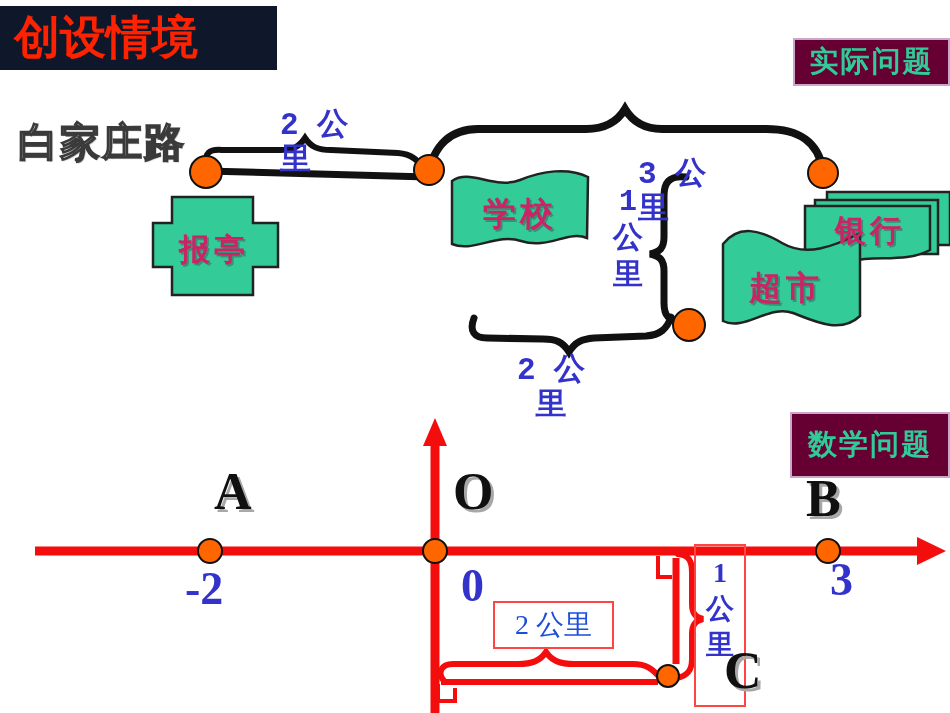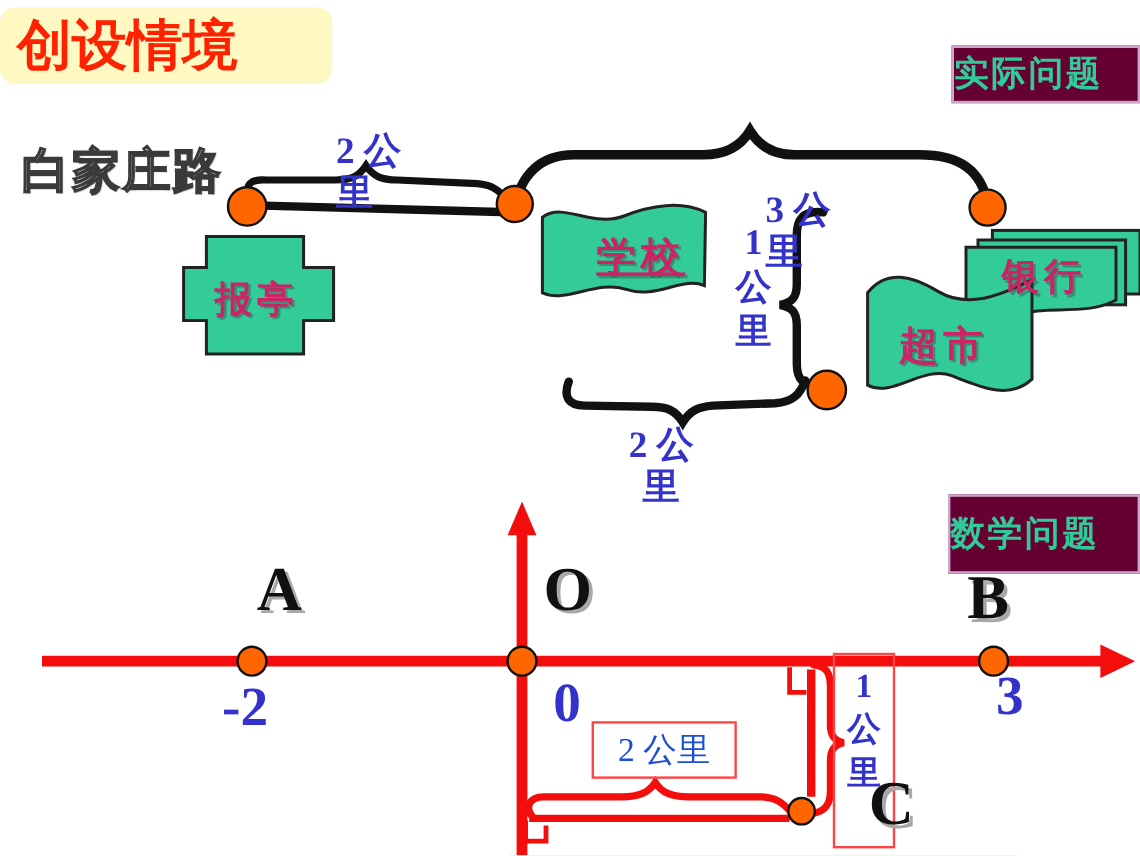--- a/index.html
+++ b/index.html
@@ -3,49 +3,49 @@
 <meta charset="utf-8">
 <style>
   html,body{margin:0;padding:0;background:#e8e8e8;}
   #slide{
     position:relative;width:950px;height:713px;background:#ffffff;overflow:hidden;
     font-family:"Liberation Serif","DejaVu Serif",serif;
   }
   .abs{position:absolute;}
   svg{position:absolute;left:0;top:0;z-index:1;}
   .txt{z-index:3;}
-  .pre{white-space:pre-line;}
+  .pre{white-space:pre-line;font-family:Liberation Mono, monospace;}
   
-  .title-banner{left:0;top:6px;width:277px;height:64px;background:#fef9c3;z-index:2;border-radius:13px;}
+  .title-banner{left:0;top:6px;width:277px;height:64px;background:#0f172a;z-index:2;}
   .title-banner span{
     display:block;padding-left:14px;line-height:64px;font-size:46px;font-weight:bold;color:#FF2200;
   }
   .tag{
     background:#660033;border:2px solid #CBA6CB;box-sizing:border-box;z-index:2;
-    display:flex;align-items:center;justify-content:flex-start;
+    display:flex;align-items:center;justify-content:center;
     color:#2FCC99;font-size:29px;font-weight:bold;letter-spacing:2px;
   }
   .tag-practical{left:793px;top:38px;width:157px;height:48px;}
   .tag-math{left:790px;top:412px;width:160px;height:66px;}
   
   .road-name{
     left:18px;top:115px;font-size:40px;font-weight:bold;letter-spacing:2px;
     color:#ffffff;-webkit-text-stroke:1.4px #3a3a3a;text-shadow:1px 1px 1px #9a9a9a;
   }
   
   .dist{color:#3333CC;font-weight:bold;font-size:31px;line-height:35px;}
   .d-ns{left:280px;top:108px;}
   .d-sb{left:638px;top:125px;margin-top:32px;}
   .d-rsm{left:609px;top:184px;width:38px;text-align:center;line-height:37px;font-size:30px;}
   .d-span{left:505px;top:353px;width:92px;text-align:center;}
   
   .bld{color:#CC2266;font-weight:bold;text-align:center;letter-spacing:4px;
        text-shadow:2px 2px 0 rgba(60,60,60,0.40);}
   .b-news{left:170px;top:229px;width:88px;font-size:31px;}
-  .b-school{left:489px;top:192px;width:90px;font-size:33px;text-decoration:underline;}
+  .b-school{left:475px;top:192px;width:90px;font-size:33px;}
   .b-market{left:741px;top:266px;width:90px;font-size:33px;}
   .b-bank{left:830px;top:210px;width:80px;font-size:31px;}
   
   .pt{color:#101010;font-weight:bold;font-size:52px;line-height:52px;
       text-shadow:3px 3px 0 #A8A8A8;}
   .pt-a{left:214px;top:466px;}
   .pt-o{left:453px;top:466px;}
   .pt-b{left:806px;top:473px;}
   .pt-c{left:724px;top:645px;}
   .val{color:#3333CC;font-weight:bold;font-size:46px;line-height:46px;}

